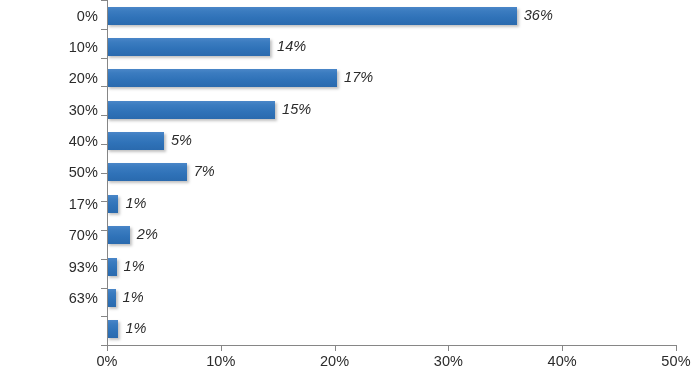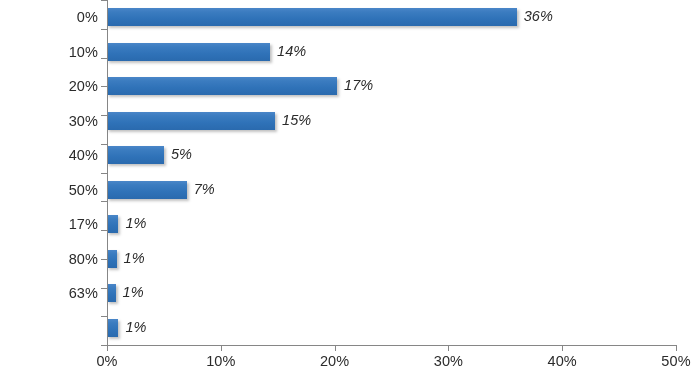--- a/index.html
+++ b/index.html
@@ -177,23 +177,29 @@
         </div>
       </div>
 
       <div class="row">
         <span class="cat-label">17%</span>
         <div class="bar" style="width:11.4px;">
           <span class="val-label">1%</span>
         </div>
       </div>
 
-
-      <div class="row">
-        <span class="cat-label">80%</span>
+      <div class="row">
+        <span class="cat-label">70%</span>
+        <div class="bar" style="width:22.8px;">
+          <span class="val-label">2%</span>
+        </div>
+      </div>
+
+      <div class="row">
+        <span class="cat-label">93%</span>
         <div class="bar" style="width:9.5px;">
           <span class="val-label">1%</span>
         </div>
       </div>
 
       <div class="row">
         <span class="cat-label">63%</span>
         <div class="bar" style="width:8.5px;">
           <span class="val-label">1%</span>
         </div>

